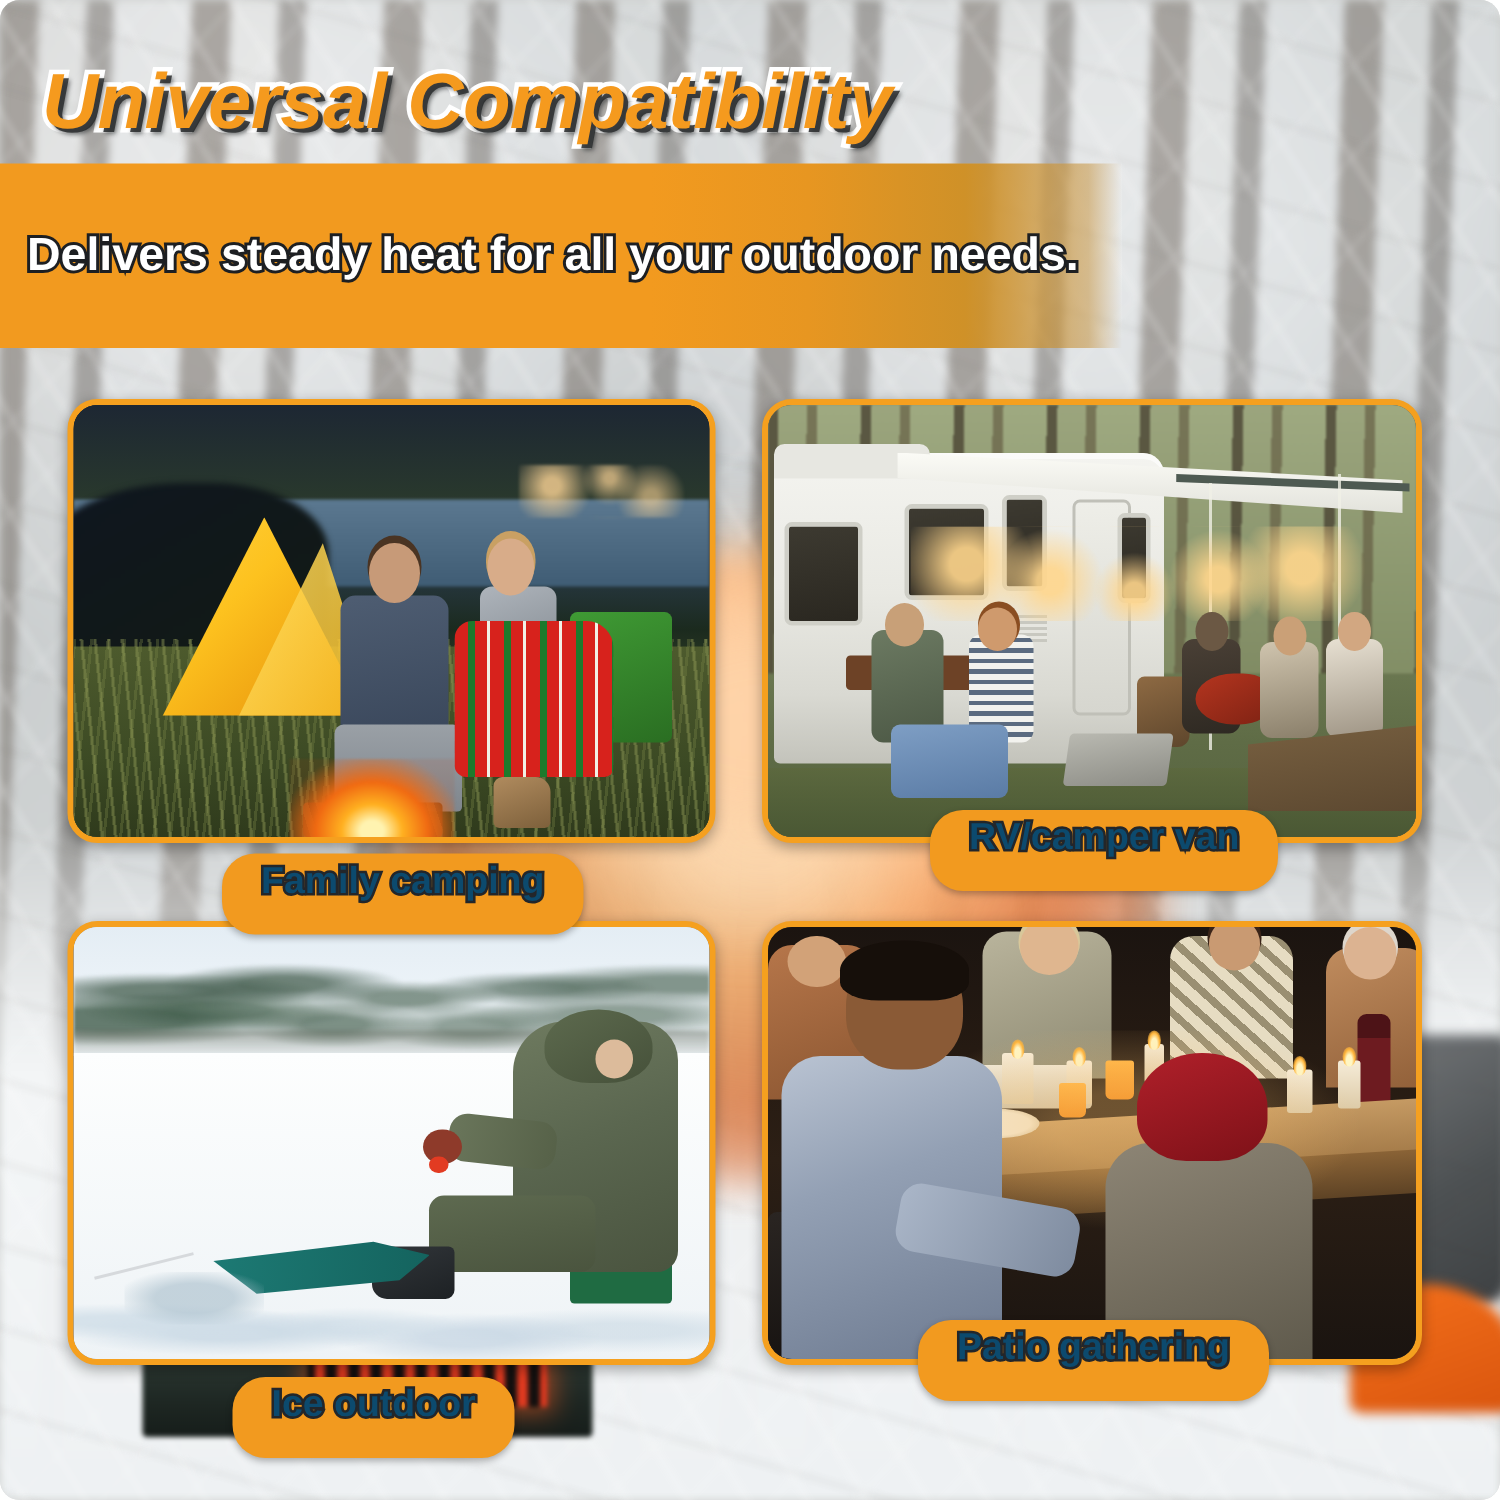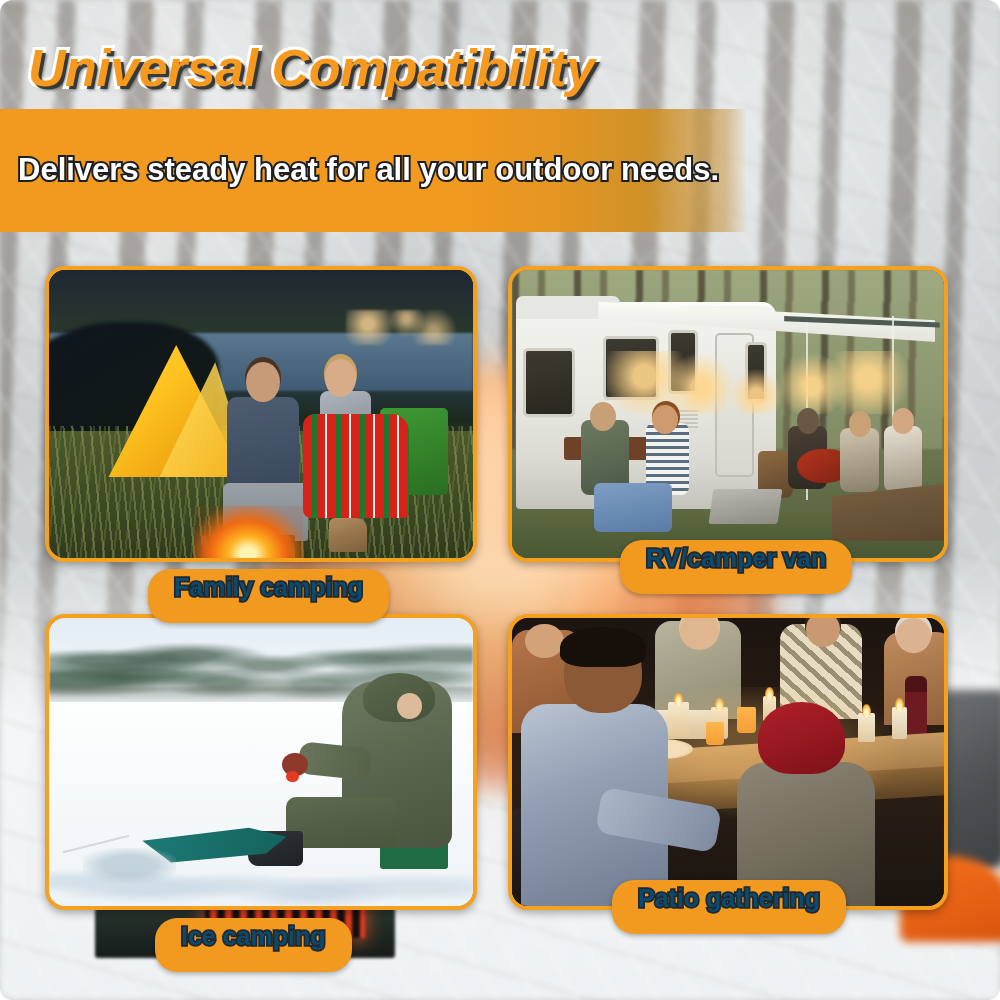--- a/index.html
+++ b/index.html
@@ -541,16 +541,16 @@
         <div class="manFhair"></div>
         <div class="kid"></div>
         <div class="kidhat"></div>
       </div>
     </div>
 
   </div>
 
   <div class="caption cap1">Family camping</div>
   <div class="caption cap2">RV/camper van</div>
-  <div class="caption cap3">Ice camping</div>
+  <div class="caption cap3">Ice outdoor</div>
   <div class="caption cap4">Patio gathering</div>
 
 </div>
 
 </body></html>

